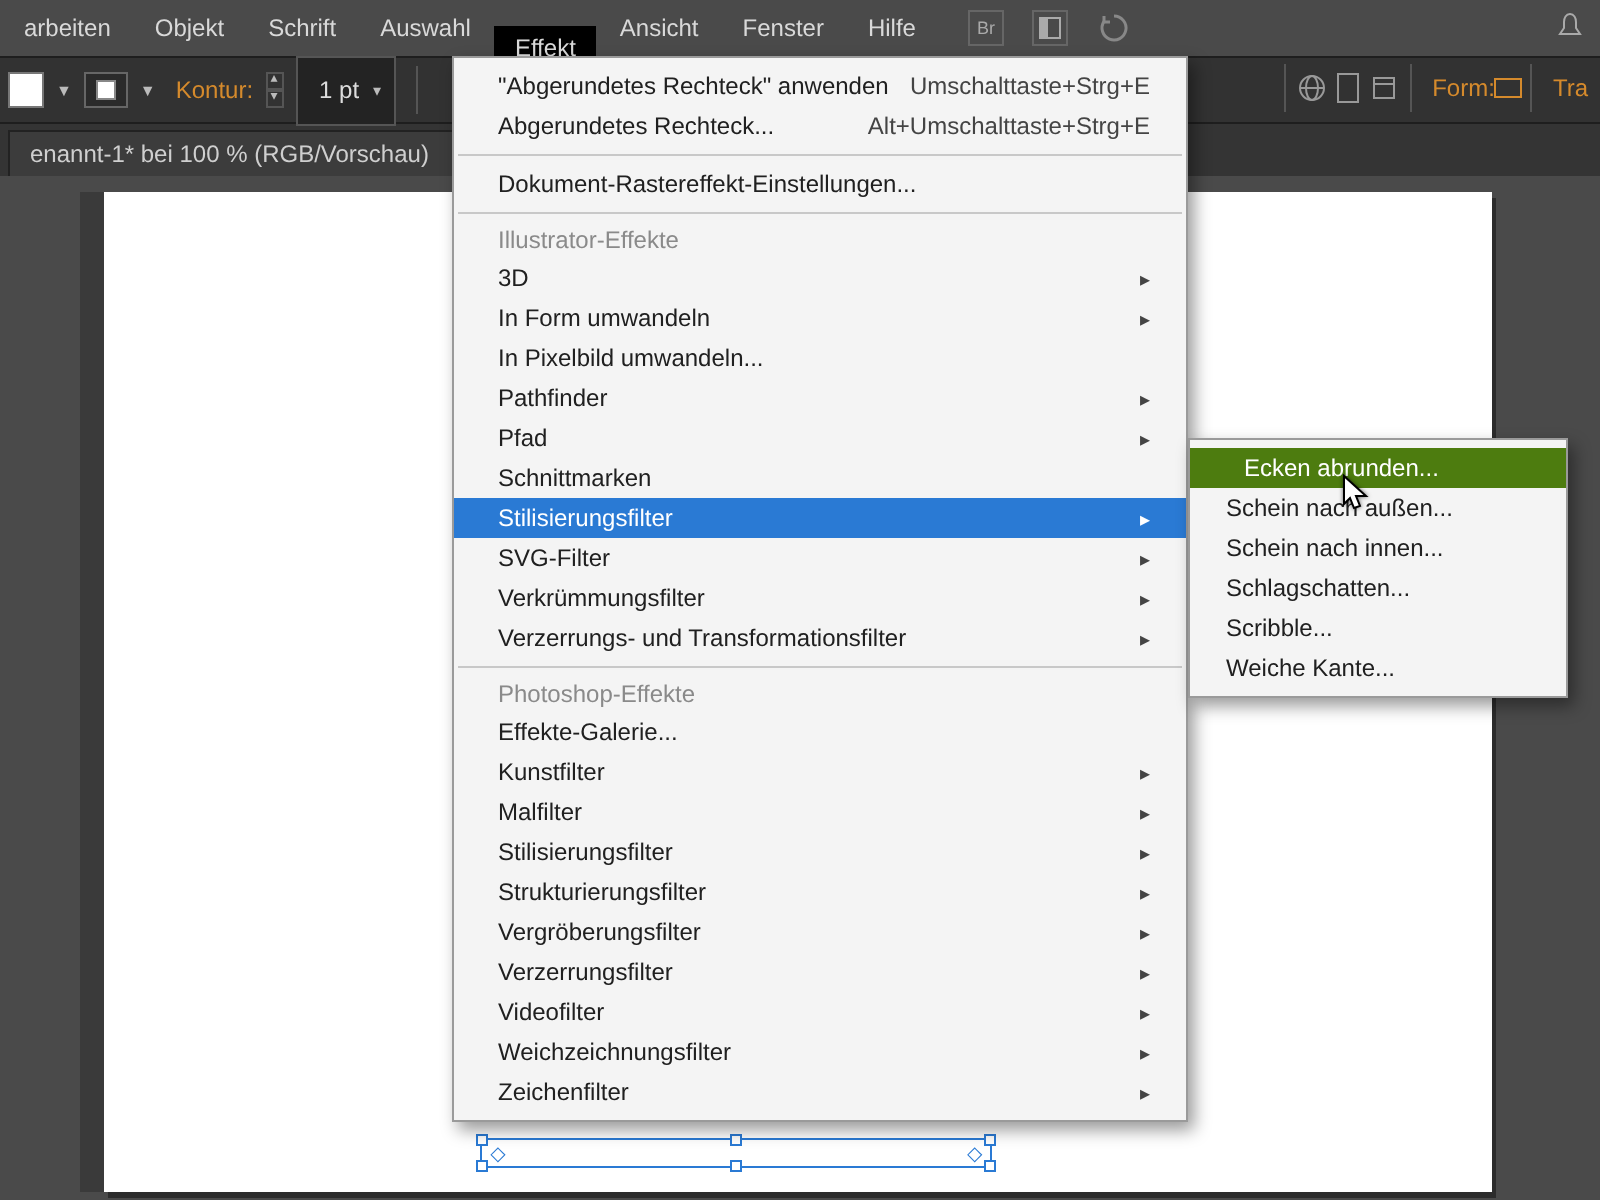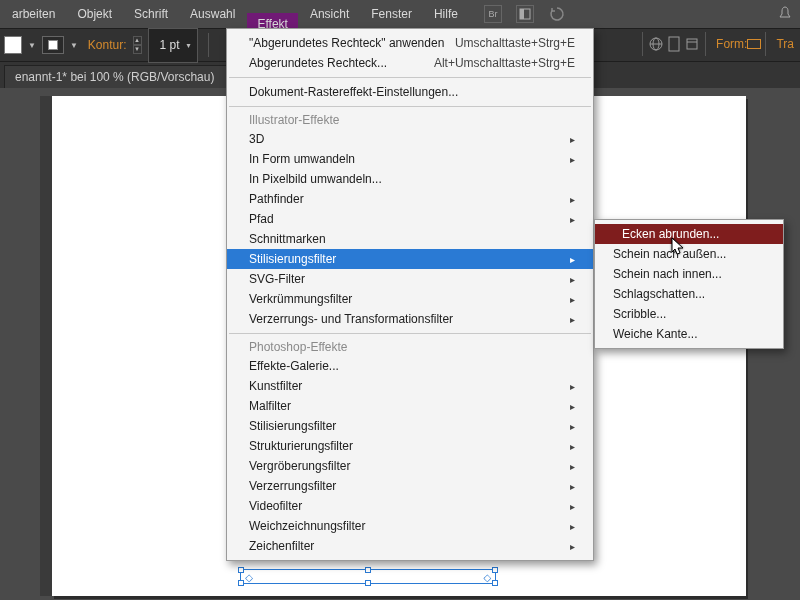--- a/index.html
+++ b/index.html
@@ -1,21 +1,21 @@
 <!DOCTYPE html>
 <html><head>
 <meta charset="utf-8">
 <style>
   * { margin: 0; padding: 0; box-sizing: border-box; font-family: "Segoe UI", Tahoma, sans-serif; font-size: 12px; }
   body { background: #4a4a4a; width: 800px; height: 600px; overflow: hidden; position: relative; }
 
   
   .menubar { height: 28px; background: #4a4a4a; display: flex; align-items: center; padding-left: 2px; gap: 2px; color:#d9d9d9; }
   .menu-item { padding: 4px 10px; cursor: default; color:#d9d9d9; }
-  .menu-item.active { background:#701a75;margin-top:20px; }
+  .menu-item.active { background:#000000;margin-top:20px; }
   .menubar-extra { display:flex; align-items:center; gap:14px; margin-left:14px; }
   .menubar-icon { width:18px; height:18px; display:flex; align-items:center; justify-content:center; border:1px solid #666; }
   .menubar-icon.round { border-radius:50%; border:none; }
   .menubar-icon svg { display:block; }
   .far-right { position:absolute; right:8px; top:6px; }
 
   
   .toolbar { height: 34px; background:#323232; border-top:1px solid #1e1e1e; border-bottom:1px solid #1e1e1e; display:flex; align-items:center; padding:0 4px; gap:6px; color:#ccc; }
   .tool-swatch { width:18px; height:18px; border:1px solid #777; background:#fff; }
   .tool-swatch.inner { width:10px;height:10px;background:#fff;border:1px solid #888; display:inline-block; }
@@ -50,21 +50,21 @@
   .dd-row { height:20px; display:flex; align-items:center; justify-content:space-between; padding:0 18px 0 22px; color:#202020; white-space:nowrap; cursor:default; }
   .dd-row.highlight { background:#2a7ad4; color:#fff; }
   .dd-row .rhs { color:#444; font-size:12px;text-align:center; }
   .dd-sep { height:1px; background:#c8c8c8; margin:4px 2px; }
   .dd-header { padding:2px 22px; color:#8a8a8a; font-size:12px; }
   .dd-arrow::after { content:"▸"; font-size:10px; color:#444; }
   .dd-row.highlight .dd-arrow::after { color:#fff; }
 
   .dd-sub { left:594px; top:219px; width:190px; }
   .dd-sub .dd-row { padding:0 14px 0 18px; }
-  .dd-sub .dd-row.highlight { background:#7f1d1d; color:#fff;padding-left:27px; }
+  .dd-sub .dd-row.highlight { background:#4d7c0f; color:#fff;padding-left:27px; }
 
   .cursor { position:absolute; left:671px; top:237px; width:14px; height:20px; pointer-events:none; }
   .cursor svg { filter: drop-shadow(0 0 1px rgba(0,0,0,.6)); }
 </style>
 </head>
 <body>
 
 <div class="menubar">
   <div class="menu-item">arbeiten</div>
   <div class="menu-item">Objekt</div>

